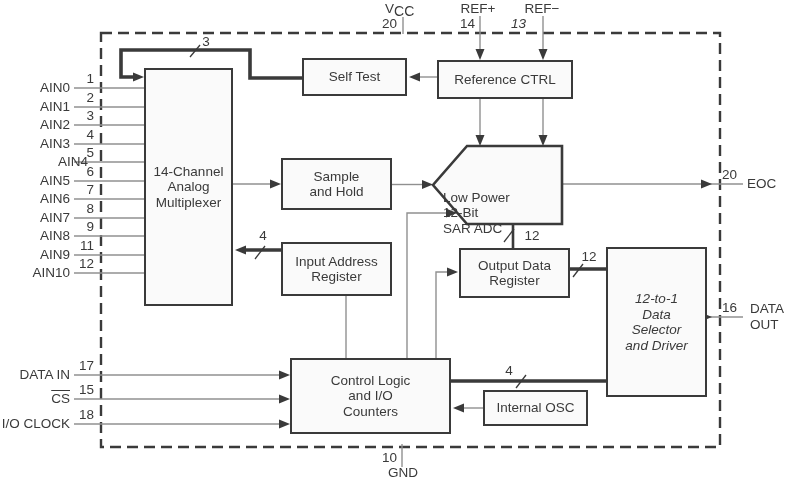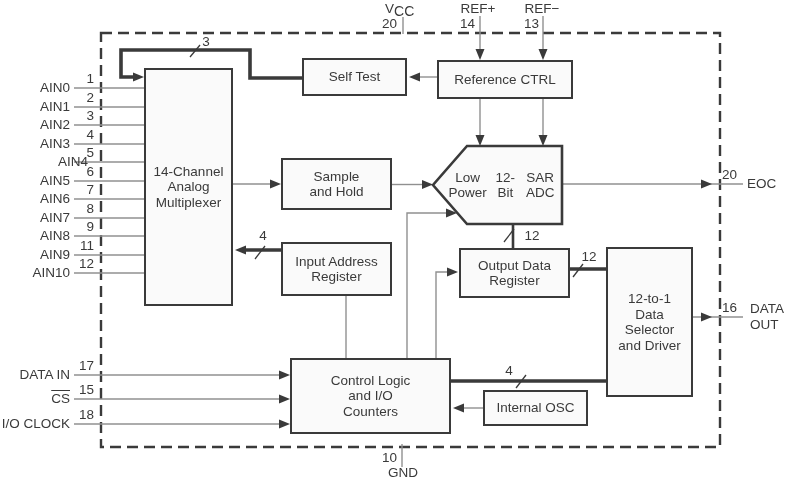--- a/index.html
+++ b/index.html
@@ -18,23 +18,23 @@
   .edge   { fill: none; stroke: var(--ink, #3a3a3a); stroke-width: 2.4; stroke-dasharray: 11 6; }
   .adc-shape { fill: var(--block-fill, #fafafa); stroke: var(--ink, #3a3a3a); stroke-width: 2.6; stroke-linejoin: miter; }
   .block {
     position: absolute; box-sizing: border-box;
     background: var(--block-fill, #fafafa);
     border: 2.5px solid var(--ink, #3a3a3a);
     display: flex; flex-direction: column; align-items: center; justify-content: center;
     text-align: center; font-size: 13.5px; line-height: 15.5px;
   }
   .adc-text {
-    position: absolute; display: flex; flex-direction: row;
-    align-items: center; justify-content: center; text-align: center;
-    font-size: 13.5px; line-height: 15.5px;
+    position: absolute; display: flex; flex-direction: column;
+    align-items: flex-start; justify-content: center; text-align: center;
+    font-size: 13.5px; line-height: 15.5px; margin-top: 28px;
   }
   .lbl { position: absolute; font-size: 13.5px; line-height: 15.5px; white-space: nowrap; }
   .r   { text-align: right; }
   .c   { text-align: center; }
   .sub { font-size: 14px; vertical-align: -3px; }
   .ovl { text-decoration: overline; }
 </style>
 </head>
 <body>
 
@@ -146,41 +146,41 @@
     <div>SAR ADC</div>
   </div>
   <div class="block" style="left:281px; top:224px; width:111px; height:54px;margin-top:18px;">
     <div>Input Address</div>
     <div>Register</div>
   </div>
   <div class="block" style="left:459px; top:248px; width:111px; height:50px;">
     <div>Output Data</div>
     <div>Register</div>
   </div>
-  <div class="block" style="left:606px; top:247px; width:87px; height:150px;">
+  <div class="block" style="left:606px; top:247px; width:101px; height:150px;font-style:italic;">
     <div>12-to-1</div>
     <div>Data</div>
     <div>Selector</div>
     <div>and Driver</div>
   </div>
   <div class="block" style="left:290px; top:358px; width:161px; height:76px;">
     <div>Control Logic</div>
     <div>and I/O</div>
     <div>Counters</div>
   </div>
   <div class="block" style="left:483px; top:390px; width:105px; height:36px;">
     <div>Internal OSC</div>
   </div>
 
   <div class="lbl" style="left:385px; top:1px;"><span>V</span><span class="sub">CC</span></div>
   <div class="lbl r" style="left:367px; top:16px; width:30px;">20</div>
   <div class="lbl c" style="left:456px; top:1px; width:44px;">REF+</div>
   <div class="lbl r" style="left:445px; top:16px; width:30px;">14</div>
   <div class="lbl c" style="left:520px; top:1px; width:44px;">REF−</div>
-  <div class="lbl r" style="left:509px; top:16px; width:30px;">13</div>
+  <div class="lbl r" style="left:496px; top:16px; width:30px;font-style:italic;">13</div>
 
   <div class="lbl r" style="left:0; top:80px;  width:70px;">AIN0</div>
   <div class="lbl r" style="left:0; top:99px;  width:70px;">AIN1</div>
   <div class="lbl r" style="left:0; top:117px; width:70px;">AIN2</div>
   <div class="lbl r" style="left:0; top:136px; width:70px;">AIN3</div>
   <div class="lbl r" style="left:18px; top:154px; width:70px;">AIN4</div>
   <div class="lbl r" style="left:0; top:173px; width:70px;">AIN5</div>
   <div class="lbl r" style="left:0; top:191px; width:70px;">AIN6</div>
   <div class="lbl r" style="left:0; top:210px; width:70px;">AIN7</div>
   <div class="lbl r" style="left:0; top:228px; width:70px;">AIN8</div>

